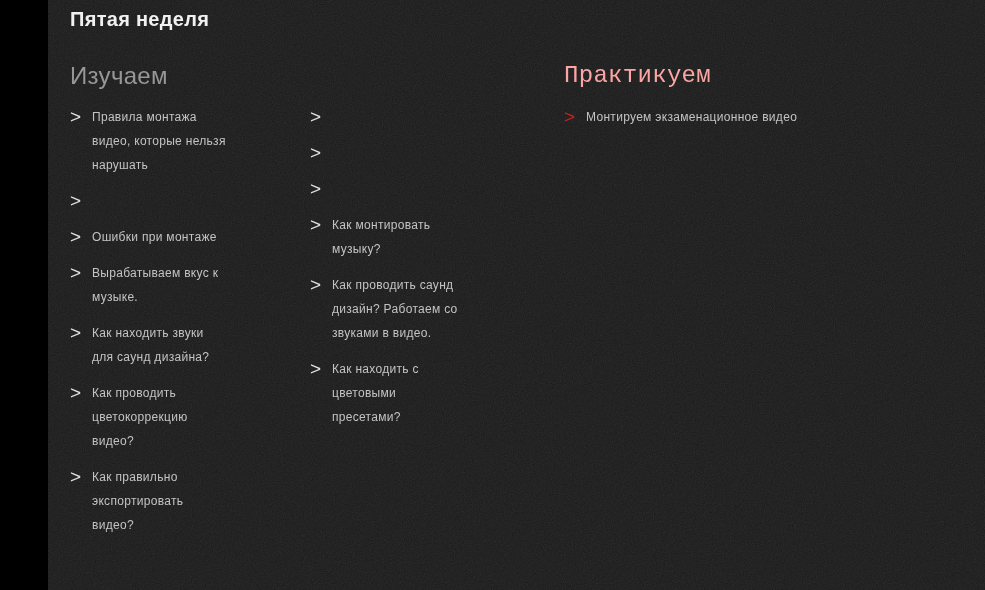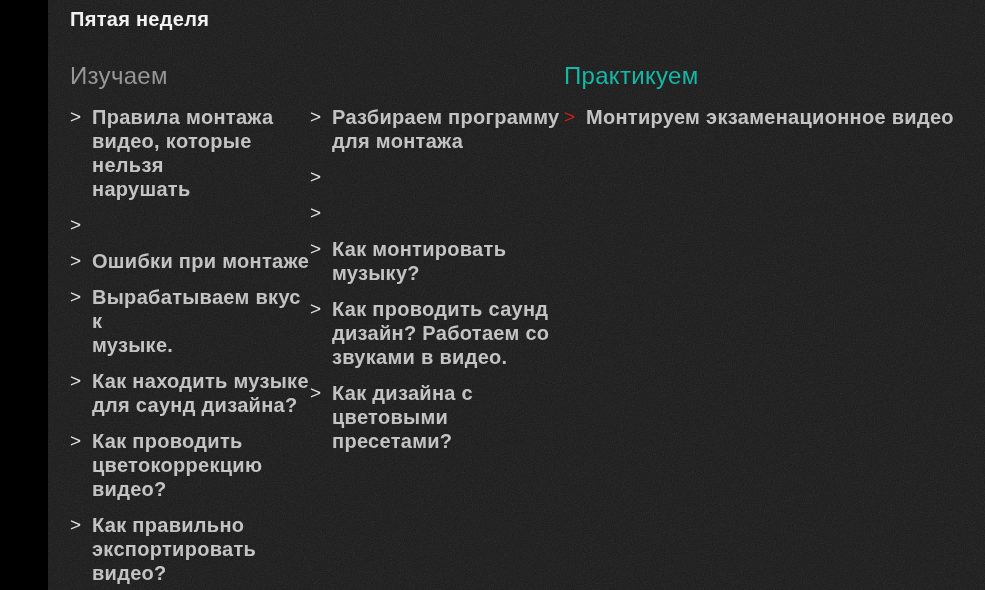--- a/index.html
+++ b/index.html
@@ -54,21 +54,21 @@
   .section-practice { left: 516px; }
 
   h2.section-title {
     margin: 0 0 16px 0;
     font-size: 24px;
     font-weight: 400;
     letter-spacing: .3px;
     line-height: 27px;
     color: #979797;
   }
-  .section-practice h2.section-title { color: #14b8a6; }
+  .section-practice h2.section-title { color: #fca5a5; font-family: Liberation Mono, monospace; }
 
   .cols { display: flex; }
   ul.item-list {
     list-style: none;
     margin: 0;
     padding: 0;
     width: 240px;
   }
   ul.item-list + ul.item-list { width: 250px; }
   .section-practice ul.item-list { width: 420px; }
@@ -82,26 +82,25 @@
     flex: none;
     width: 22px;
     font-size: 19px;
     line-height: 24px;
     color: #e4e4e4;
     font-weight: 400;
     user-select: none;
   }
   .section-practice .chev { color: #d42020; }
   .txt {
-    font-size: 20px;
+    font-size: 12px;
     line-height: 24px;
     letter-spacing: .3px;
     color: #c3c3c3;
     white-space: pre-line;
-    font-weight: bold;
   }
 </style>
 </head>
 <body>
 
 <div class="stage">
 
   <svg class="grain" aria-hidden="true">
     <filter id="grainF">
       <feTurbulence type="fractalNoise" baseFrequency="0.9" numOctaves="3" stitchTiles="stitch"></feTurbulence>
@@ -143,21 +142,21 @@
             </li>
 
             <li class="item">
               <span class="chev">&gt;</span>
               <span class="txt">Вырабатываем вкус к
 музыке.</span>
             </li>
 
             <li class="item">
               <span class="chev">&gt;</span>
-              <span class="txt">Как находить музыке
+              <span class="txt">Как находить звуки
 для саунд дизайна?</span>
             </li>
 
             <li class="item">
               <span class="chev">&gt;</span>
               <span class="txt">Как проводить
 цветокоррекцию
 видео?</span>
             </li>
 
@@ -165,22 +164,20 @@
               <span class="chev">&gt;</span>
               <span class="txt">Как правильно
 экспортировать
 видео?</span>
             </li>
           </ul>
         <ul class="item-list">
 
             <li class="item">
               <span class="chev">&gt;</span>
-              <span class="txt">Разбираем программу
-для монтажа</span>
             </li>
 
             <li class="item">
               <span class="chev">&gt;</span>
             </li>
 
             <li class="item">
               <span class="chev">&gt;</span>
             </li>
 
@@ -192,21 +189,21 @@
 
             <li class="item">
               <span class="chev">&gt;</span>
               <span class="txt">Как проводить саунд
 дизайн? Работаем со
 звуками в видео.</span>
             </li>
 
             <li class="item">
               <span class="chev">&gt;</span>
-              <span class="txt">Как дизайна с
+              <span class="txt">Как находить с
 цветовыми
 пресетами?</span>
             </li>
           </ul>
       </div>
     </section>
 
     <section class="section section-practice">
       <h2 class="section-title">Практикуем</h2>
       <ul class="item-list">

